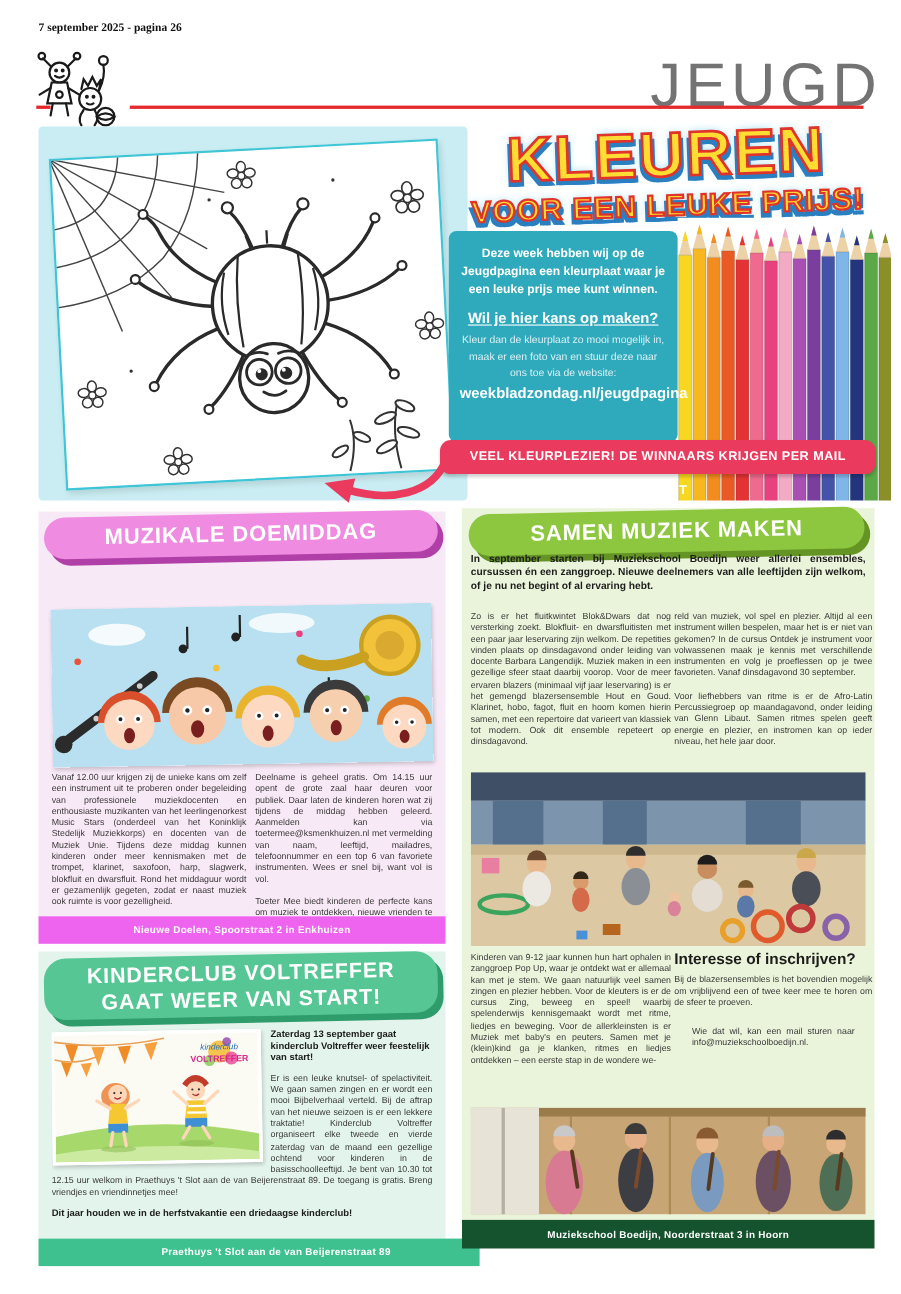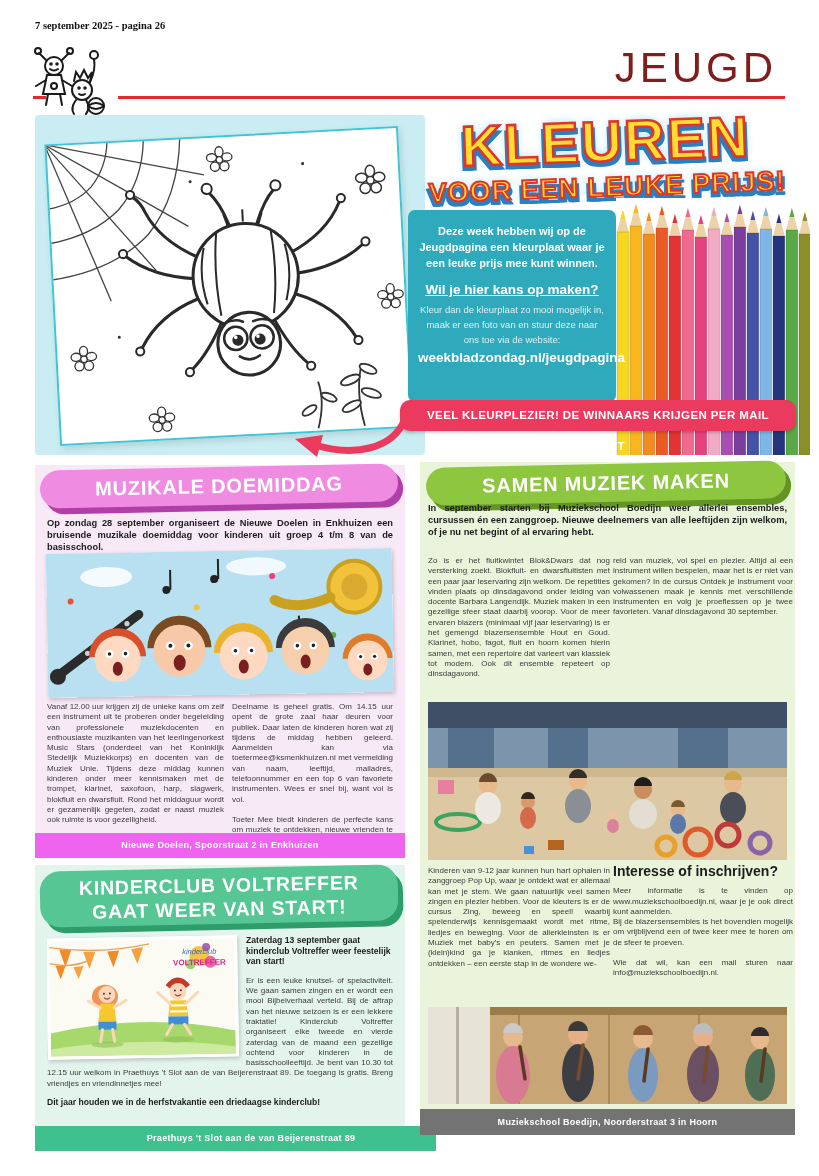--- a/index.html
+++ b/index.html
@@ -2,21 +2,21 @@
 <html><head>
 <meta charset="utf-8">
 <style>
   html,body{margin:0;padding:0;}
   body{width:819px;height:1176px;position:relative;background:#fff;
        font-family:"Liberation Sans",sans-serif;overflow:hidden;color:#3a3a3a;}
   .abs{position:absolute;}
   .just{text-align:justify;}
   
   .date{left:35px;top:20px;font-family:"Liberation Serif",serif;font-weight:bold;font-size:10.5px;color:#111;}
-  .jeugd{right:42px;top:44px;font-size:42px;letter-spacing:4px;color:#7f1d1d;font-weight:400;}
+  .jeugd{right:18px;top:44px;font-size:56px;letter-spacing:4px;color:#737373;font-weight:400;}
   .redline{background:#e5282c;height:3px;top:96px;}
   
   .cyanpanel{left:35px;top:115px;width:390px;height:340px;background:#c9edf2;border-radius:4px;}
   .plate{left:17px;top:20px;width:350px;height:298px;background:#fff;border:2.5px solid #3fc5d5;
          transform:rotate(-3deg);box-shadow:2px 3px 6px rgba(0,0,0,.12);}
   .bubble{left:402px;top:112px;width:408px;text-align:center;transform:rotate(-2deg);
           font-weight:bold;color:#ffdd33;-webkit-text-stroke:2.5px #e0342b;
           text-shadow:0 5px 0 #2a7fc0,3px 5px 0 #2a7fc0,-3px 5px 0 #2a7fc0,0 0 8px rgba(130,210,235,.95);}
   .bubble .l1{font-size:57px;line-height:58px;letter-spacing:2px;}
   .bubble .l2{font-size:27px;line-height:30px;letter-spacing:1px;margin-top:2px;-webkit-text-stroke:2px #e0342b;}
@@ -62,21 +62,21 @@
   .hdr-sam{left:6px;top:2px;width:360px;height:38px;background:#8dc63f;line-height:38px;font-size:20px;
            box-shadow:5px 6px 0 #649424;}
   .sam-intro{left:8px;top:40px;width:359px;}
   .sam-c1{left:8px;top:94px;width:182px;}
   .sam-c2{left:193px;top:94px;width:180px;}
   .sam-photo1{left:8px;top:240px;width:359px;height:158px;}
   .sam-c3{left:8px;top:404px;width:182px;}
   .sam-c4{left:193px;top:404px;width:180px;}
   .sam-h4{font-weight:bold;color:#1c1c1c;margin:0 0 1px;font-size:14px;}
   .sam-photo2{left:8px;top:545px;width:359px;height:97px;}
-  .foot-sam{left:420px;top:1109px;width:375px;height:26px;background:#737373;line-height:26px;}
+  .foot-sam{left:420px;top:1109px;width:375px;height:26px;background:#14532d;line-height:26px;}
 </style>
 </head>
 <body>
 
 <div class="abs date">7 september 2025 - pagina 26</div>
 
 <svg class="abs" style="left:30px;top:42px" width="82" height="74" viewBox="0 0 82 74">
   <g fill="none" stroke="#1a1a1a" stroke-width="2" stroke-linecap="round">
     <circle cx="24" cy="24" r="9"></circle>
     <path d="M20,27 Q24,30 28,27"></path>
@@ -245,21 +245,20 @@
 
 <div class="abs banner">VEEL KLEURPLEZIER! DE WINNAARS KRIJGEN PER MAIL BERICHT</div>
 
 <svg class="abs arrow" viewBox="0 0 118 50">
   <path d="M112,6 C100,36 62,44 22,32" fill="none" stroke="#ea3a5e" stroke-width="7" stroke-linecap="round"></path>
   <polygon points="2,26 30,22 24,44" fill="#ea3a5e"></polygon>
 </svg>
 
 <div class="abs art-muz">
   <div class="abs hdrband hdr-muz">MUZIKALE DOEMIDDAG</div>
-  <div class="abs intro-txt just muz-intro">Op zondag 28 september organiseert de Nieuwe Doelen in Enkhuizen een bruisende muzikale doemiddag voor kinderen uit groep 4 t/m 8 van de basisschool.</div>
 
   <svg class="abs muz-cartoon" viewBox="0 0 346 144">
     <rect width="346" height="144" fill="#b8e0f0"></rect>
     <ellipse cx="60" cy="24" rx="26" ry="10" fill="#fff" opacity=".85"></ellipse>
     <ellipse cx="210" cy="16" rx="30" ry="9" fill="#fff" opacity=".8"></ellipse>
 
     <circle cx="308" cy="38" r="26" fill="#f2c23a" stroke="#caa021" stroke-width="4"></circle>
     <circle cx="308" cy="38" r="13" fill="#d9a930"></circle>
     <path d="M284,48 Q250,62 228,50" fill="none" stroke="#caa021" stroke-width="10" stroke-linecap="round"></path>
 
@@ -405,20 +404,21 @@
 
 <div class="abs art-sam">
   <div class="abs hdrband hdr-sam">SAMEN MUZIEK MAKEN</div>
   <div class="abs intro-txt just sam-intro">In september starten bij Muziekschool Boedijn weer allerlei ensembles, cursussen én een zanggroep. Nieuwe deelnemers van alle leeftijden zijn welkom, of je nu net begint of al ervaring hebt.</div>
 
   <div class="abs body-txt just sam-c1">
     <p>Zo is er het fluitkwintet Blok&amp;Dwars dat nog versterking zoekt. Blokfluit- en dwarsfluitisten met een paar jaar leservaring zijn welkom. De repetities vinden plaats op dinsdagavond onder leiding van docente Barbara Langendijk. Muziek maken in een gezellige sfeer staat daarbij voorop. Voor de meer ervaren blazers (minimaal vijf jaar leservaring) is er het gemengd blazersensemble Hout en Goud. Klarinet, hobo, fagot, fluit en hoorn komen hierin samen, met een repertoire dat varieert van klassiek tot modern. Ook dit ensemble repeteert op dinsdagavond.</p>
   </div>
   <div class="abs body-txt just sam-c2">
     <p>reld van muziek, vol spel en plezier. Altijd al een instrument willen bespelen, maar het is er niet van gekomen? In de cursus Ontdek je instrument voor volwassenen maak je kennis met verschillende instrumenten en volg je proeflessen op je twee favorieten. Vanaf dinsdagavond 30 september.</p>
+    <p>Voor liefhebbers van ritme is er de Afro-Latin Percussiegroep op maandagavond, onder leiding van Glenn Libaut. Samen ritmes spelen geeft energie en plezier, en instromen kan op ieder niveau, het hele jaar door.</p>
   </div>
 
   <svg class="abs sam-photo1" viewBox="0 0 359 158">
     <rect width="359" height="26" fill="#3e4f66"></rect>
     <rect y="26" width="359" height="40" fill="#7d95ac"></rect>
     <rect x="20" y="26" width="46" height="40" fill="#54708c"></rect>
       <rect x="120" y="26" width="40" height="40" fill="#54708c"></rect>
     <rect x="250" y="26" width="50" height="40" fill="#54708c"></rect>
     <rect y="66" width="359" height="92" fill="#dcc9a4"></rect>
       <rect y="66" width="359" height="9" fill="#cdb78e"></rect>
@@ -452,23 +452,22 @@
     <circle cx="332" cy="141" r="10" fill="none" stroke="#8a62a8" stroke-width="5"></circle>
     <rect x="120" y="138" width="16" height="10" fill="#b5651d"></rect>
       <rect x="96" y="144" width="10" height="8" fill="#4a90d9"></rect>
   </svg>
 
   <div class="abs body-txt just sam-c3">
     <p>Kinderen van 9-12 jaar kunnen hun hart ophalen in zanggroep Pop Up, waar je ontdekt wat er allemaal kan met je stem. We gaan natuurlijk veel samen zingen en plezier hebben. Voor de kleuters is er de cursus Zing, beweeg en speel! waarbij spelenderwijs kennisgemaakt wordt met ritme, liedjes en beweging. Voor de allerkleinsten is er Muziek met baby's en peuters. Samen met je (klein)kind ga je klanken, ritmes en liedjes ontdekken – een eerste stap in de wondere we-</p>
   </div>
   <div class="abs body-txt sam-c4">
     <p class="sam-h4">Interesse of inschrijven?</p>
-    <p class="just" style="margin:0">Meer informatie is te vinden op www.muziekschoolboedijn.nl, waar je je ook direct kunt aanmelden.</p>
     <p class="just" style="margin:0 0 10px">Bij de blazersensembles is het bovendien mogelijk om vrijblijvend een of twee keer mee te horen om de sfeer te proeven.</p>
-    <p class="just" style="margin:0">Wie dat wil, kan een mail sturen naar info@muziekschoolboedijn.nl.</p>
+    <p class="just" style="margin:16px">Wie dat wil, kan een mail sturen naar info@muziekschoolboedijn.nl.</p>
   </div>
 
   <svg class="abs sam-photo2" viewBox="0 0 359 97">
     <rect width="359" height="97" fill="#c8a575"></rect>
     <rect width="359" height="8" fill="#9a7b4a"></rect>
     <rect x="90" y="8" width="2" height="89" fill="#ab8a55"></rect>
       <rect x="180" y="8" width="2" height="89" fill="#ab8a55"></rect>
     <rect x="270" y="8" width="2" height="89" fill="#ab8a55"></rect>
     <rect width="62" height="97" fill="#e7e3d6"></rect>
       <rect x="28" width="3" height="97" fill="#b5b0a2"></rect>

